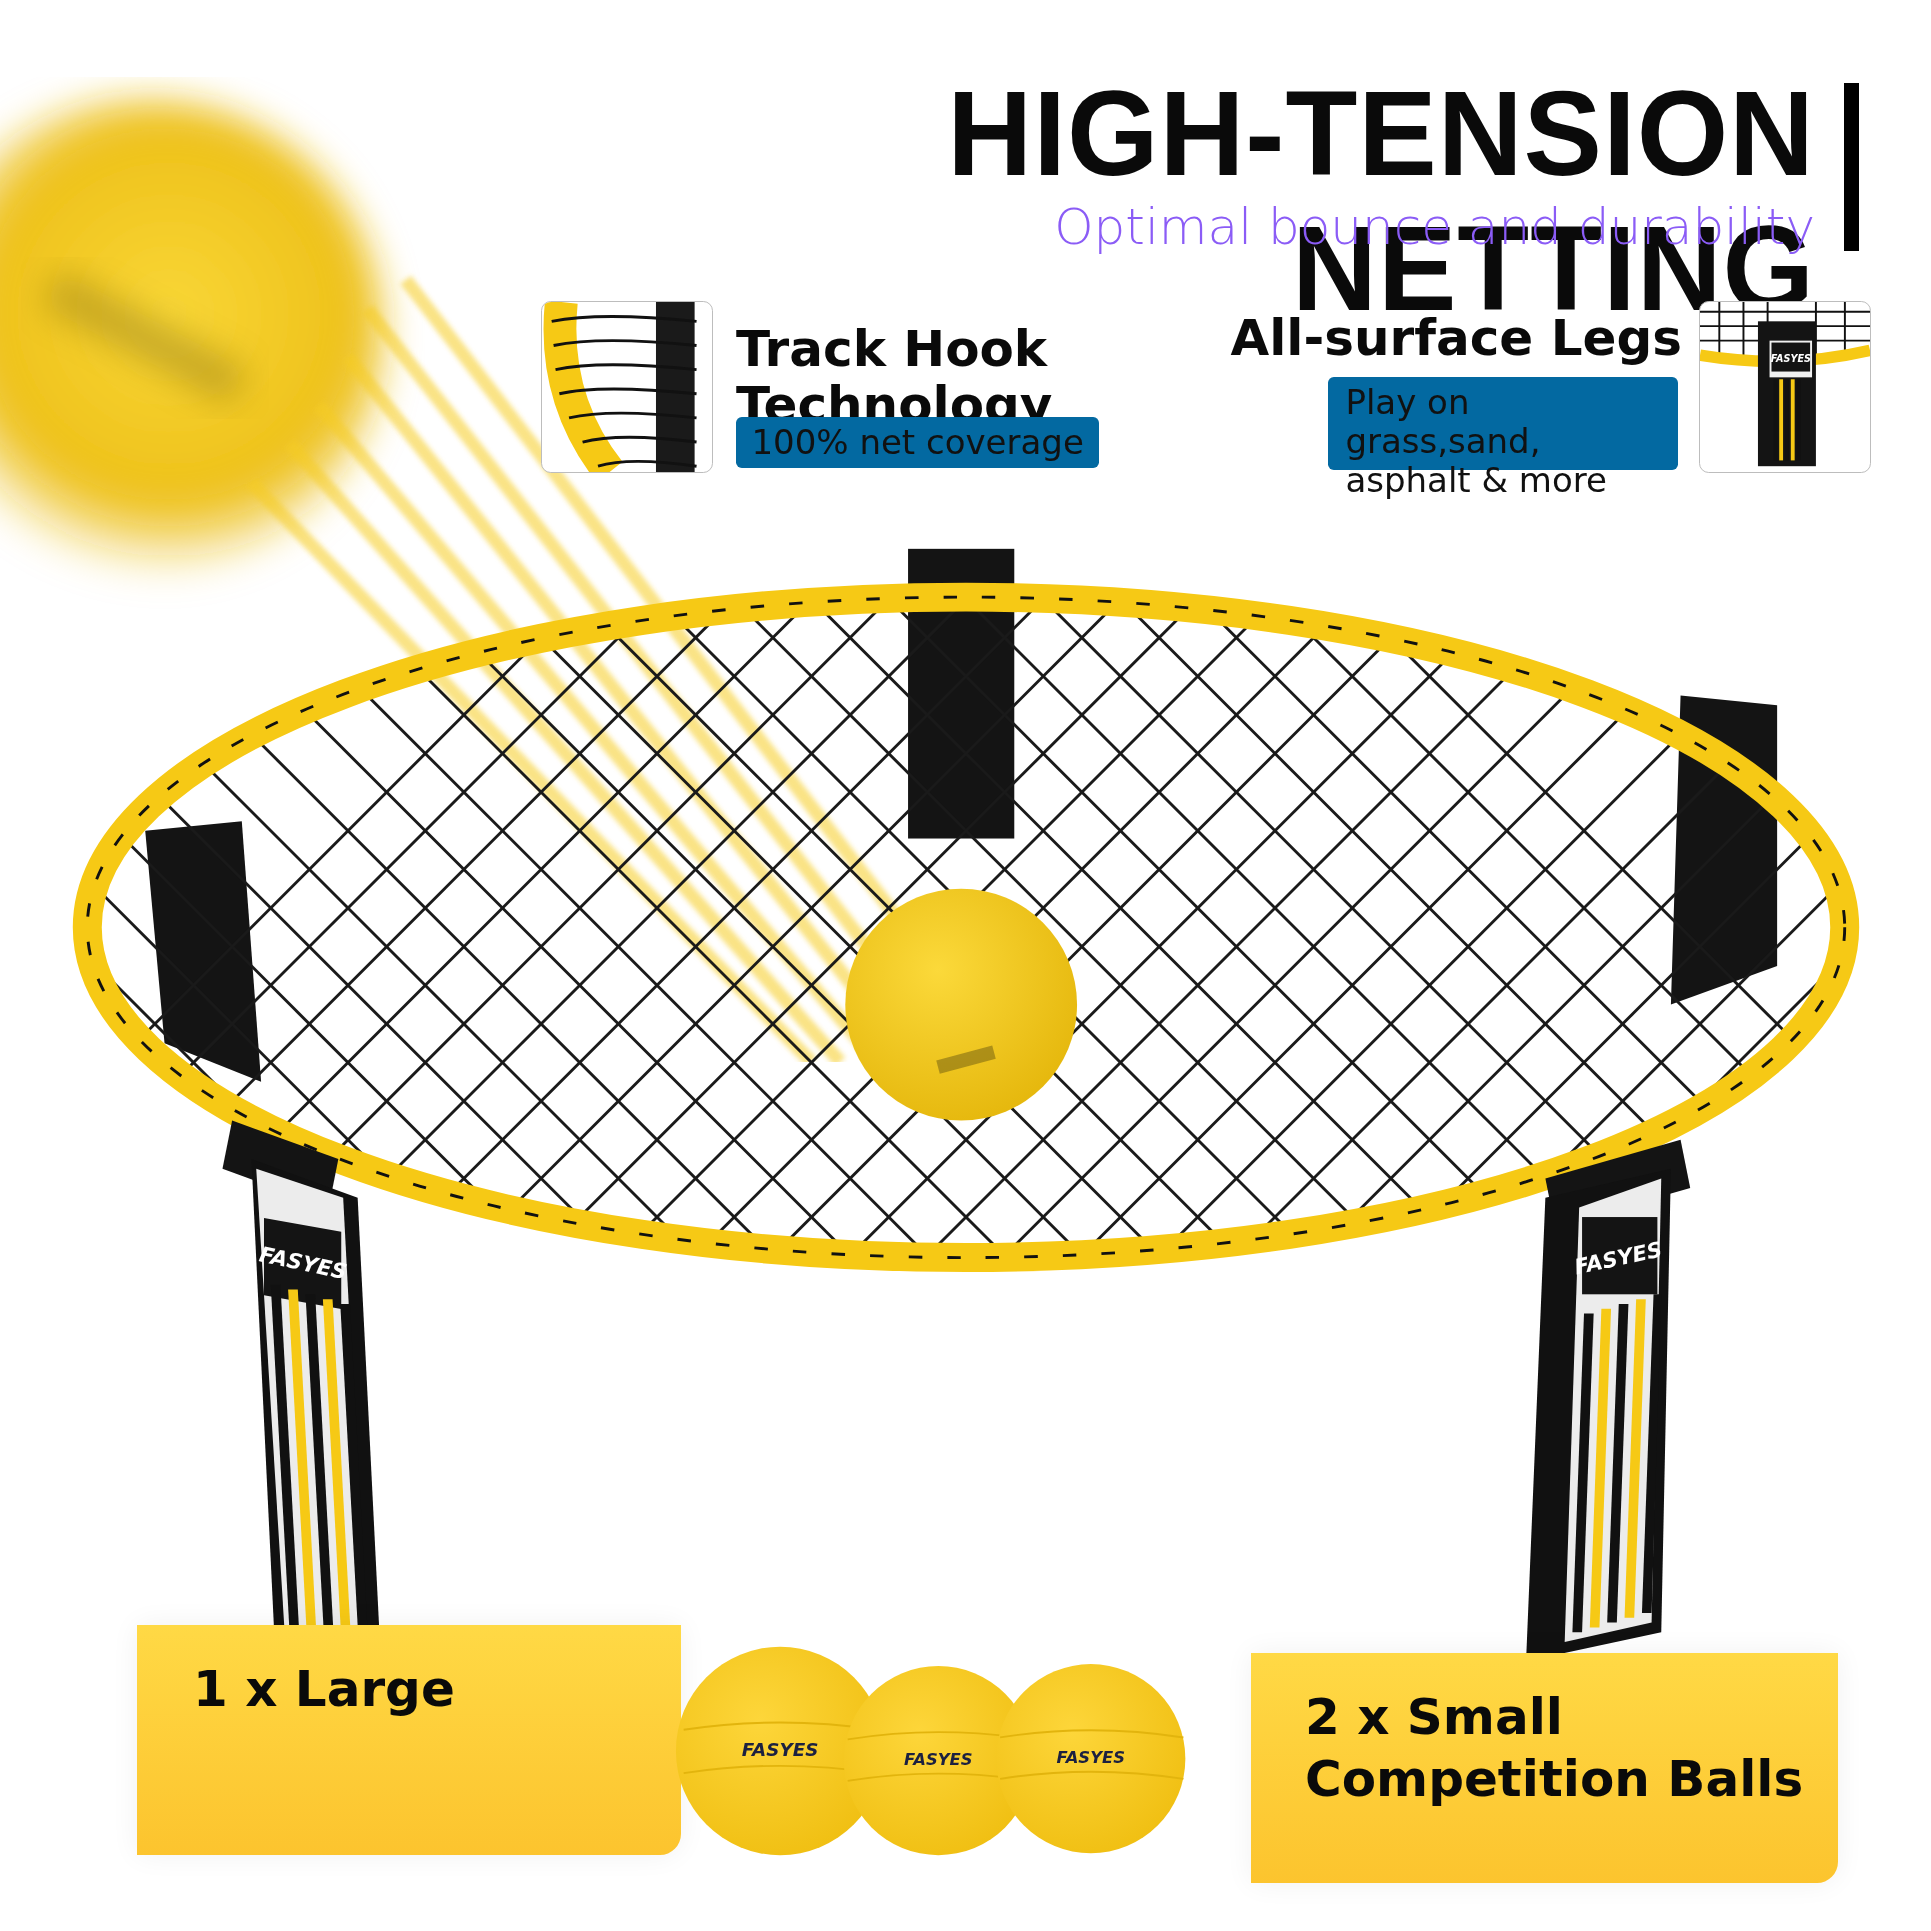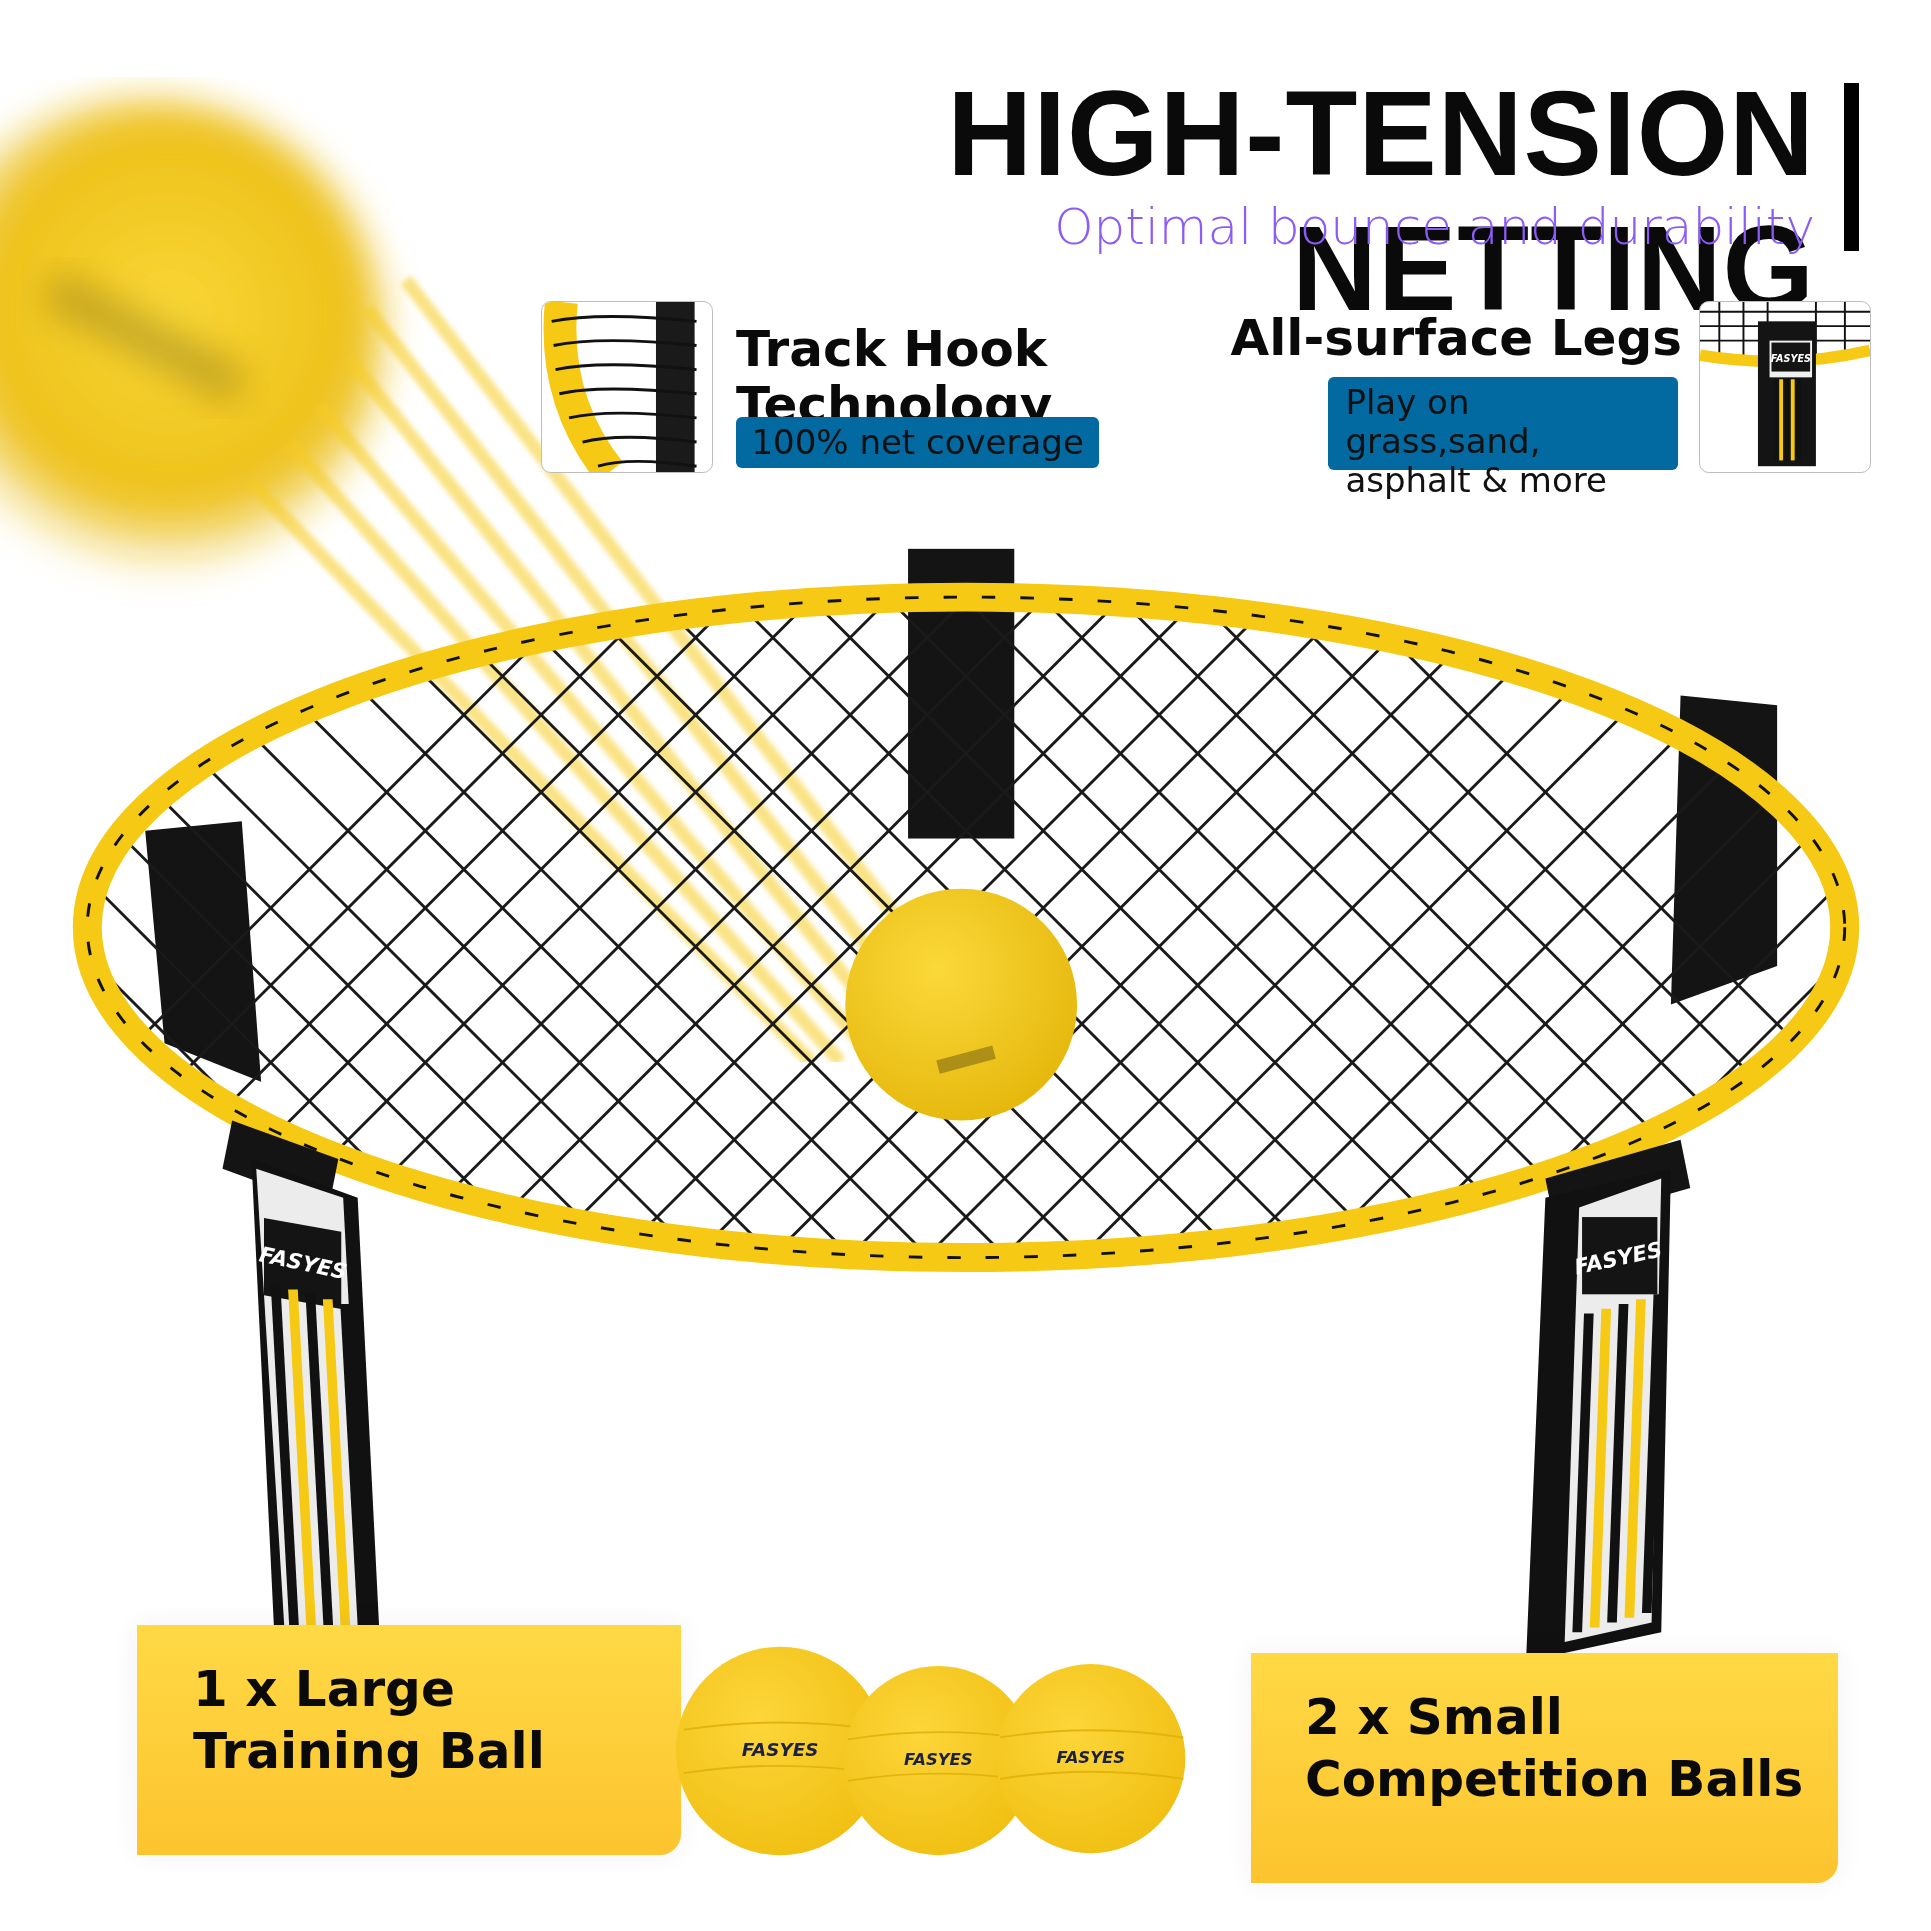--- a/index.html
+++ b/index.html
@@ -228,21 +228,20 @@
         <path d="M1654 785 L1664 785 L1652 1115 L1642 1115 Z" fill="#f6c915"></path>
         <path d="M1672 780 L1680 780 L1670 1110 L1660 1110 Z" fill="#111"></path>
       </g>
     </g>
   </svg>
 </div>
 
 <div class="abs card" style="left:137px; top:1625px; width:544px; height:230px; padding:33px 0 7px 56px; box-sizing:border-box;">
   <div class="card-title">
     <div>1 x Large</div>
-    <div>Training Ball</div>
   </div>
 </div>
 
 <div class="abs card" style="left:1251px; top:1625px; width:587px; height:230px; padding:33px 0 0 54px; box-sizing:border-box;margin-top:28px;">
   <div class="card-title">
     <div>2 x Small</div>
     <div>Competition Balls</div>
   </div>
 </div>
 

